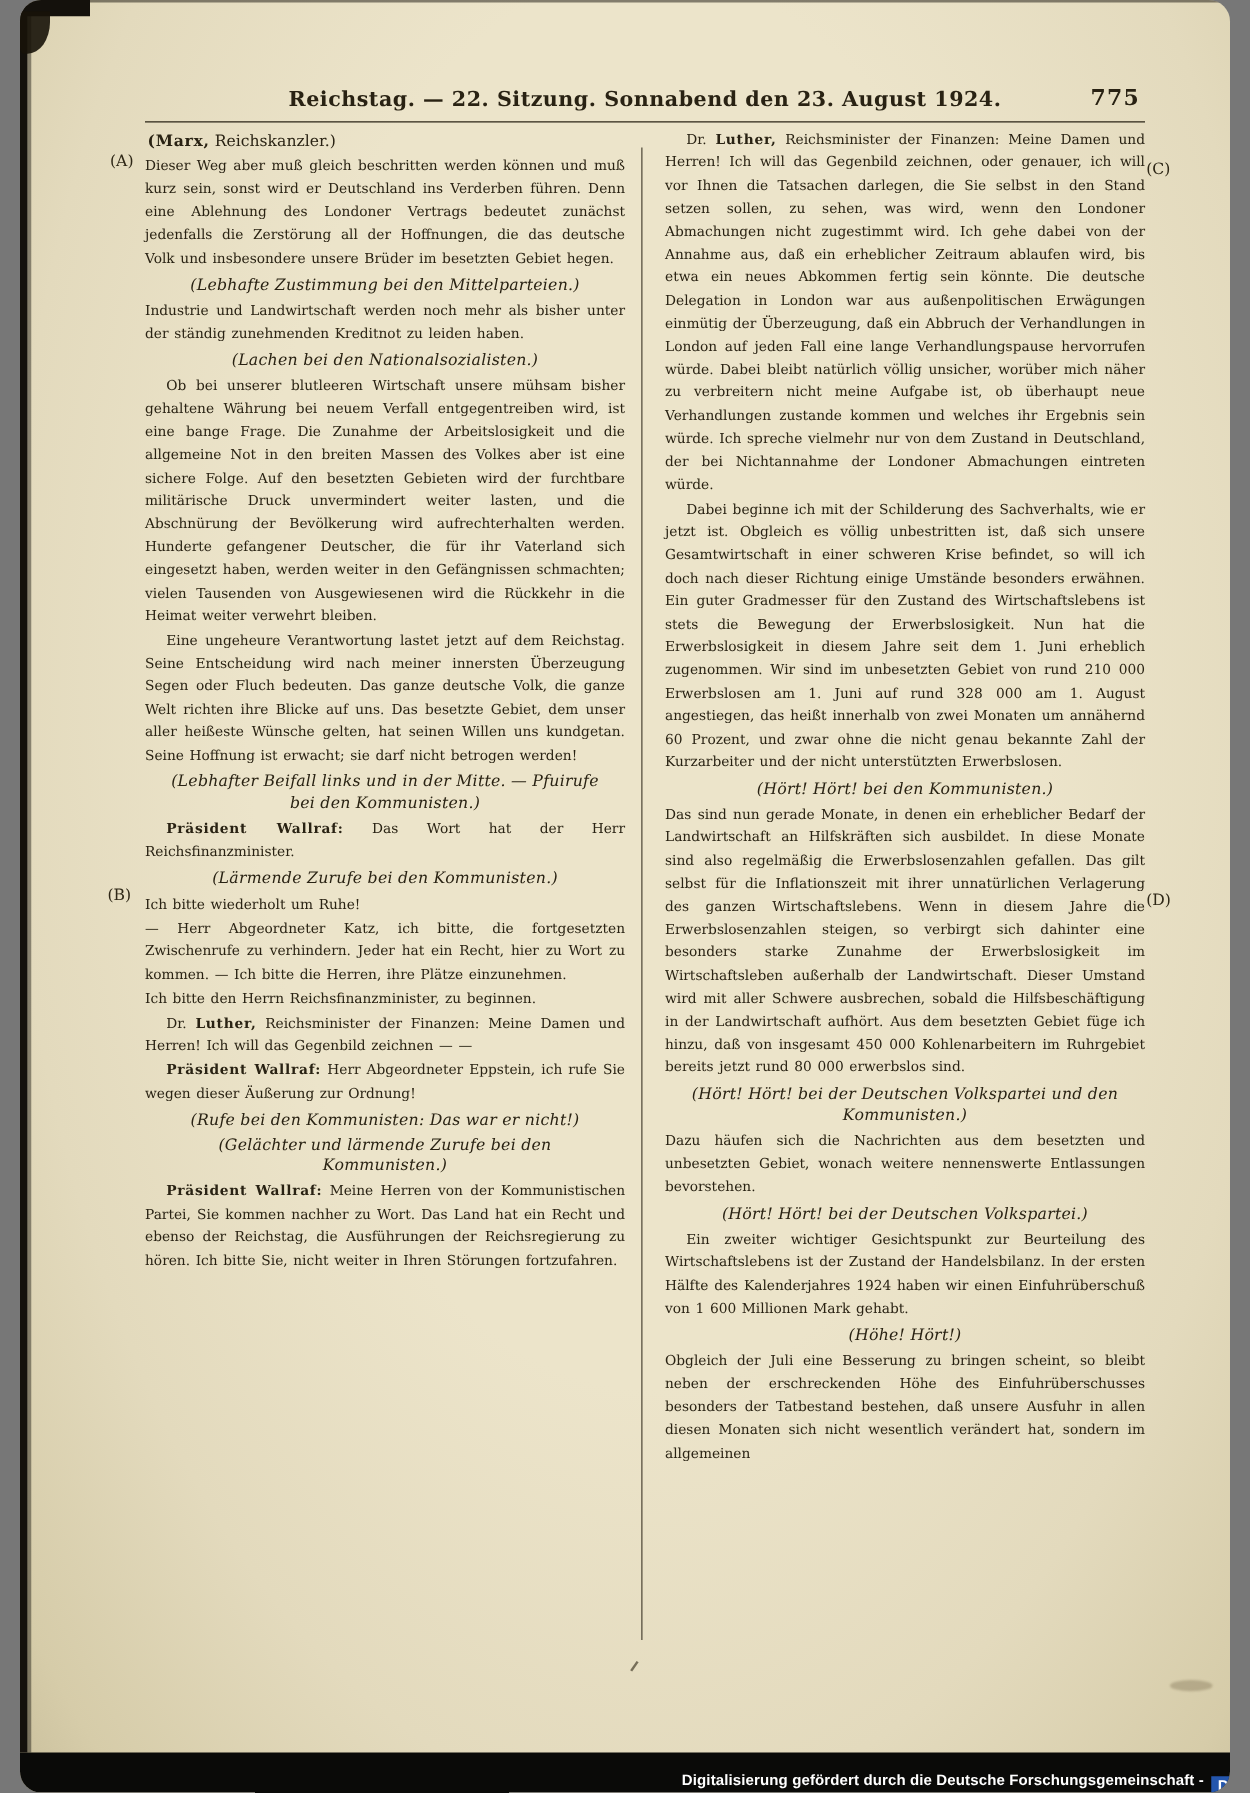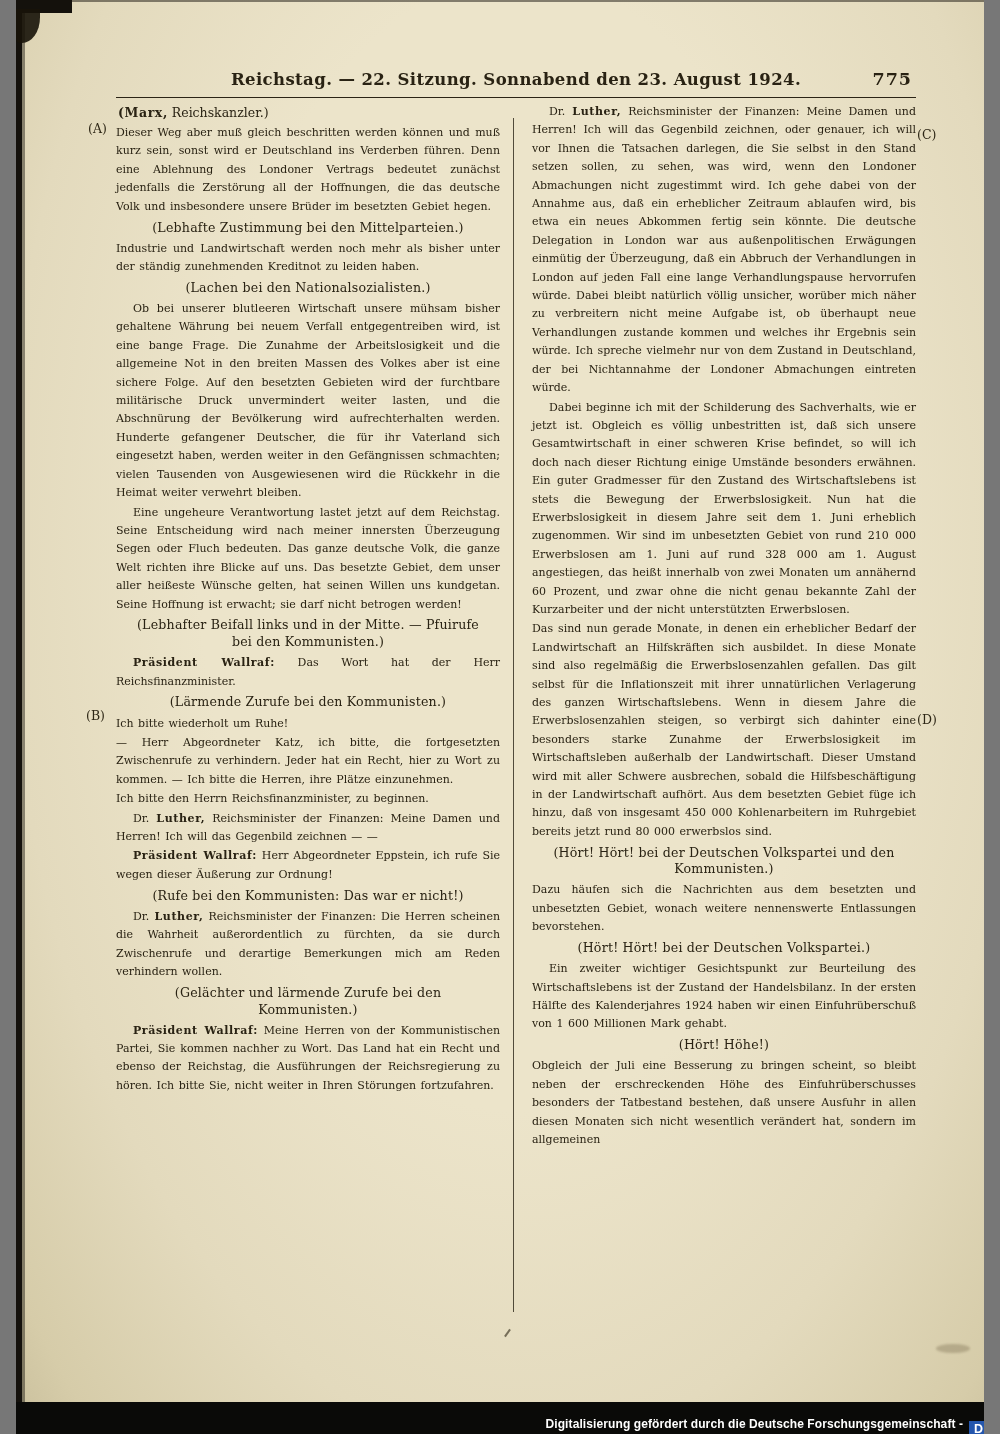--- a/index.html
+++ b/index.html
@@ -6,20 +6,21 @@
   .page{
     position:relative;
     width:968px;height:1434px;
     margin:0 auto;
     overflow:hidden;
     background:
       radial-gradient(ellipse at 52% 38%, var(--paper,#ece4ca) 0%, var(--paper,#ece4ca) 45%,
                       #e3dabd 72%, #d6cca9 92%, #c9bf9c 100%);
     font-family:"DejaVu Serif","Liberation Serif",serif;
     color:var(--ink,#292213);
+    border-radius:17px;
   }
   
   .scan-edge-left{position:absolute;left:0;top:0;width:6px;height:1402px;background:#14110c;}
   .scan-edge-left2{position:absolute;left:6px;top:0;width:3px;height:1402px;background:rgba(25,22,15,.45);}
   .scan-edge-top{position:absolute;left:0;top:0;width:1000px;height:2px;background:rgba(24,20,13,.5);}
   .scan-corner{position:absolute;left:0;top:0;width:56px;height:13px;background:#14110c;}
   .scan-blob{position:absolute;left:0;top:9px;width:24px;height:34px;background:#171309;border-radius:0 0 75% 15%;opacity:.9;}
   .scan-speck-slash{position:absolute;left:487px;top:1332px;width:9px;height:2px;background:#3a3categ320;background:#3a3320;transform:rotate(-55deg);opacity:.65;}
   .scan-smudge{position:absolute;left:920px;top:1344px;width:34px;height:9px;background:rgba(90,76,45,.28);border-radius:50%;filter:blur(1px);}
   
@@ -42,21 +43,21 @@
   .column-divider{position:absolute;left:497px;top:118px;height:1194px;width:1px;background:rgba(43,36,22,.8);}
   
   .block{margin:0;padding:0;}
   .body{
     font-size:11px;line-height:18.4px;text-align:justify;
     text-indent:17px;word-spacing:1px;margin-bottom:1px;
   }
   .flush{text-indent:0;}
   .stage{
     font-size:12.6px;line-height:16.6px;text-align:center;
-    margin:3.5px 0;padding:0 10px;letter-spacing:.2px;
+    margin:3.5px 0;padding:0 10px;letter-spacing:.2px;font-style:italic;
   }
   .note{
     font-size:12.5px;line-height:15px;margin:2px 0 4px 2px;text-align:left;
   }
   .spk{font-weight:700;letter-spacing:.6px;}
   
   .footer{
     position:absolute;left:0;top:1402px;width:1000px;height:32px;
     background:var(--footer_bg,#0a0a08);
     display:flex;align-items:center;justify-content:flex-end;
@@ -105,33 +106,33 @@
         <p class="block body"><span>Eine ungeheure Verantwortung lastet jetzt auf dem Reichstag. Seine Entscheidung wird nach meiner innersten Überzeugung Segen oder Fluch bedeuten. Das ganze deutsche Volk, die ganze Welt richten ihre Blicke auf uns. Das besetzte Gebiet, dem unser aller heißeste Wünsche gelten, hat seinen Willen uns kundgetan. Seine Hoffnung ist erwacht; sie darf nicht betrogen werden!</span></p>
         <p class="block stage"><span>(Lebhafter Beifall links und in der Mitte. — Pfuirufe bei den Kommunisten.)</span></p>
         <p class="block body"><span class="spk">Präsident Wallraf:</span><span> Das Wort hat der Herr Reichsfinanzminister.</span></p>
         <p class="block stage"><span>(Lärmende Zurufe bei den Kommunisten.)</span></p>
         <p class="block body flush"><span>Ich bitte wiederholt um Ruhe!</span></p>
         <p class="block body flush"><span>— Herr Abgeordneter Katz, ich bitte, die fortgesetzten Zwischenrufe zu verhindern. Jeder hat ein Recht, hier zu Wort zu kommen. — Ich bitte die Herren, ihre Plätze einzunehmen.</span></p>
         <p class="block body flush"><span>Ich bitte den Herrn Reichsfinanzminister, zu beginnen.</span></p>
         <p class="block body"><span>Dr. </span><span class="spk">Luther,</span><span> Reichsminister der Finanzen: Meine Damen und Herren! Ich will das Gegenbild zeichnen — —</span></p>
         <p class="block body"><span class="spk">Präsident Wallraf:</span><span> Herr Abgeordneter Eppstein, ich rufe Sie wegen dieser Äußerung zur Ordnung!</span></p>
         <p class="block stage"><span>(Rufe bei den Kommunisten: Das war er nicht!)</span></p>
-        <p class="block body"><span>Dr. </span><span class="spk">Luther,</span><span> Reichsminister der Finanzen: Die Herren scheinen die Wahrheit außerordentlich zu fürchten, da sie durch Zwischenrufe und derartige Bemerkungen mich am Reden verhindern wollen.</span></p>
         <p class="block stage"><span>(Gelächter und lärmende Zurufe bei den Kommunisten.)</span></p>
         <p class="block body"><span class="spk">Präsident Wallraf:</span><span> Meine Herren von der Kommunistischen Partei, Sie kommen nachher zu Wort. Das Land hat ein Recht und ebenso der Reichstag, die Ausführungen der Reichsregierung zu hören. Ich bitte Sie, nicht weiter in Ihren Störungen fortzufahren.</span></p>
       </div>
     <div class="column">
         <p class="block body"><span>Dr. </span><span class="spk">Luther,</span><span> Reichsminister der Finanzen: Meine Damen und Herren! Ich will das Gegenbild zeichnen, oder genauer, ich will vor Ihnen die Tatsachen darlegen, die Sie selbst in den Stand setzen sollen, zu sehen, was wird, wenn den Londoner Abmachungen nicht zugestimmt wird. Ich gehe dabei von der Annahme aus, daß ein erheblicher Zeitraum ablaufen wird, bis etwa ein neues Abkommen fertig sein könnte. Die deutsche Delegation in London war aus außenpolitischen Erwägungen einmütig der Überzeugung, daß ein Abbruch der Verhandlungen in London auf jeden Fall eine lange Verhandlungspause hervorrufen würde. Dabei bleibt natürlich völlig unsicher, worüber mich näher zu verbreitern nicht meine Aufgabe ist, ob überhaupt neue Verhandlungen zustande kommen und welches ihr Ergebnis sein würde. Ich spreche vielmehr nur von dem Zustand in Deutschland, der bei Nichtannahme der Londoner Abmachungen eintreten würde.</span></p>
         <p class="block body"><span>Dabei beginne ich mit der Schilderung des Sachverhalts, wie er jetzt ist. Obgleich es völlig unbestritten ist, daß sich unsere Gesamtwirtschaft in einer schweren Krise befindet, so will ich doch nach dieser Richtung einige Umstände besonders erwähnen. Ein guter Gradmesser für den Zustand des Wirtschaftslebens ist stets die Bewegung der Erwerbslosigkeit. Nun hat die Erwerbslosigkeit in diesem Jahre seit dem 1. Juni erheblich zugenommen. Wir sind im unbesetzten Gebiet von rund 210 000 Erwerbslosen am 1. Juni auf rund 328 000 am 1. August angestiegen, das heißt innerhalb von zwei Monaten um annähernd 60 Prozent, und zwar ohne die nicht genau bekannte Zahl der Kurzarbeiter und der nicht unterstützten Erwerbslosen.</span></p>
+        <p class="block stage"><span>(Hört! Hört! bei den Kommunisten.)</span></p>
         <p class="block body flush"><span>Das sind nun gerade Monate, in denen ein erheblicher Bedarf der Landwirtschaft an Hilfskräften sich ausbildet. In diese Monate sind also regelmäßig die Erwerbslosenzahlen gefallen. Das gilt selbst für die Inflationszeit mit ihrer unnatürlichen Verlagerung des ganzen Wirtschaftslebens. Wenn in diesem Jahre die Erwerbslosenzahlen steigen, so verbirgt sich dahinter eine besonders starke Zunahme der Erwerbslosigkeit im Wirtschaftsleben außerhalb der Landwirtschaft. Dieser Umstand wird mit aller Schwere ausbrechen, sobald die Hilfsbeschäftigung in der Landwirtschaft aufhört. Aus dem besetzten Gebiet füge ich hinzu, daß von insgesamt 450 000 Kohlenarbeitern im Ruhrgebiet bereits jetzt rund 80 000 erwerbslos sind.</span></p>
         <p class="block stage"><span>(Hört! Hört! bei der Deutschen Volkspartei und den Kommunisten.)</span></p>
         <p class="block body flush"><span>Dazu häufen sich die Nachrichten aus dem besetzten und unbesetzten Gebiet, wonach weitere nennenswerte Entlassungen bevorstehen.</span></p>
         <p class="block stage"><span>(Hört! Hört! bei der Deutschen Volkspartei.)</span></p>
         <p class="block body"><span>Ein zweiter wichtiger Gesichtspunkt zur Beurteilung des Wirtschaftslebens ist der Zustand der Handelsbilanz. In der ersten Hälfte des Kalenderjahres 1924 haben wir einen Einfuhrüberschuß von 1 600 Millionen Mark gehabt.</span></p>
-        <p class="block stage"><span>(Hört! Höhe!)</span></p>
+        <p class="block stage"><span>(Höhe! Hört!)</span></p>
         <p class="block body flush"><span>Obgleich der Juli eine Besserung zu bringen scheint, so bleibt neben der erschreckenden Höhe des Einfuhrüberschusses besonders der Tatbestand bestehen, daß unsere Ausfuhr in allen diesen Monaten sich nicht wesentlich verändert hat, sondern im allgemeinen</span></p>
       </div>
   </div>
 
   <div class="footer">
     <span class="footer-credit">Digitalisierung gefördert durch die Deutsche Forschungsgemeinschaft -</span>
     <span class="dfg-logo">DFG</span>
   </div>
 
 </div>

